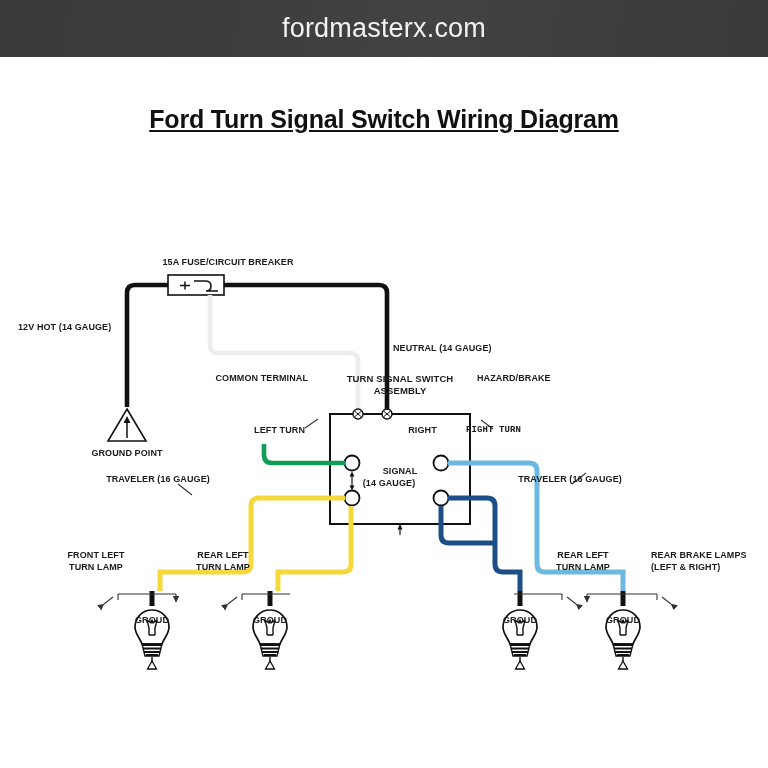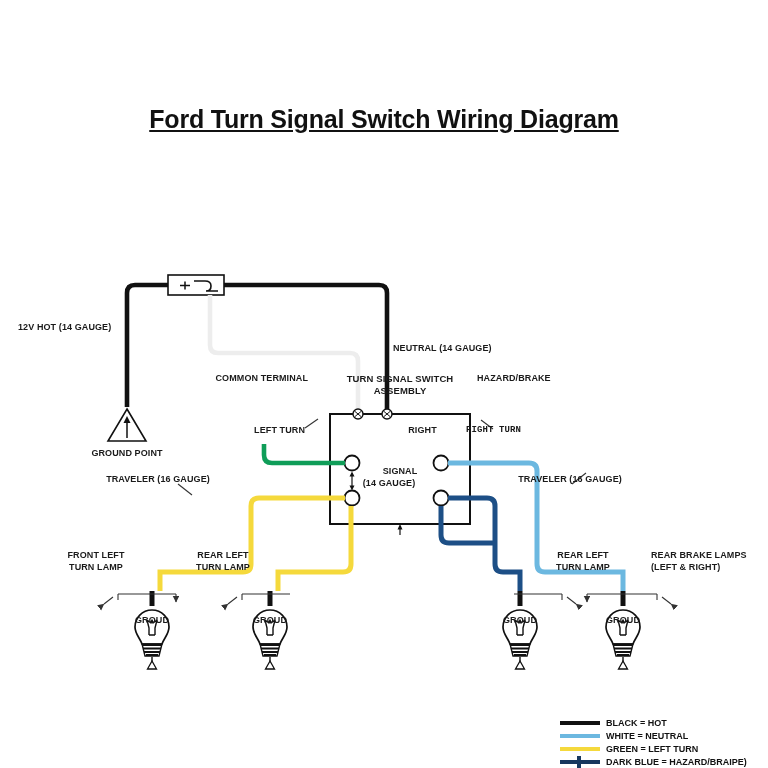--- a/index.html
+++ b/index.html
@@ -47,20 +47,23 @@
   .legend-sw.cross:after{
     content:"";position:absolute;left:17px;top:-4px;width:4px;height:12px;background:#17375e;
   }
   .legend-txt{font-size:9px;font-weight:bold;color:#111;white-space:pre;}
 </style>
 </head>
 <body>
 
 <div id="root">
 
+  <div class="site-header">
+    <span class="brand">fordmasterx.com</span>
+  </div>
 
   <div class="canvas">
 
     <div class="diagram-title">Ford Turn Signal Switch Wiring Diagram</div>
 
     <svg class="wiring" viewBox="0 0 768 711">
       <defs>
         <g id="bulbGlyph">
 
           <path d="M0,-22 C10,-22 17,-14 17,-5 C17,2 12,6 10,12 L-10,12 C-12,6 -17,2 -17,-5 C-17,-14 -10,-22 0,-22 Z" fill="#ffffff" stroke="#111" stroke-width="1.7"></path>
@@ -160,20 +163,21 @@
         <path d="M0,25 L0,37" stroke="#111" stroke-width="1.4"></path>
         <path d="M0,29 L4.5,37 L-4.5,37 Z" fill="#ffffff" stroke="#111" stroke-width="1.3"></path>
       </g>
 
       <path d="M305,371 L318,362" stroke="#333" stroke-width="1.1"></path>
       <path d="M493,372 L481,363" stroke="#333" stroke-width="1.1"></path>
       <path d="M178,427 L192,438" stroke="#333" stroke-width="1.1"></path>
       <path d="M572,427 L586,416" stroke="#333" stroke-width="1.1"></path>
     </svg>
 
+    <div class="lbl c" style="left:118px;top:200px;width:220px;">15A FUSE/CIRCUIT BREAKER</div>
 
     <div class="lbl" style="left:18px;top:265px;">12V HOT (14 GAUGE)</div>
 
     <div class="lbl c" style="left:67px;top:391px;width:120px;">GROUND POINT</div>
 
     <div class="lbl" style="left:393px;top:286px;">NEUTRAL (14 GAUGE)</div>
 
     <div class="lbl r" style="left:188px;top:316px;width:120px;">COMMON TERMINAL</div>
 
     <div class="lbl c big" style="left:330px;top:316px;width:140px;">TURN SIGNAL SWITCH</div>
@@ -204,33 +208,15 @@
     <div class="lbl c" style="left:540px;top:505px;width:86px;">TURN LAMP</div>
 
     <div class="lbl" style="left:651px;top:493px;">REAR BRAKE LAMPS</div>
     <div class="lbl" style="left:651px;top:505px;">(LEFT &amp; RIGHT)</div>
 
     <div class="lbl c" style="left:122px;top:558px;width:60px;">GROUD</div>
     <div class="lbl c" style="left:240px;top:558px;width:60px;">GROUD</div>
     <div class="lbl c" style="left:490px;top:558px;width:60px;">GROUD</div>
     <div class="lbl c" style="left:593px;top:558px;width:60px;">GROUD</div>
 
-    <div class="legend" id="legend">
-        <div class="legend-row">
-          <span class="legend-sw" style="background: rgb(17, 17, 17);"></span>
-          <span class="legend-txt">BLACK = HOT</span>
-        </div>
-        <div class="legend-row">
-          <span class="legend-sw" style="background: rgb(108, 184, 224);"></span>
-          <span class="legend-txt">WHITE = NEUTRAL</span>
-        </div>
-        <div class="legend-row">
-          <span class="legend-sw" style="background: rgb(245, 217, 60);"></span>
-          <span class="legend-txt">GREEN = LEFT TURN</span>
-        </div>
-        <div class="legend-row">
-          <span class="legend-sw cross" style="background: rgb(23, 55, 94);"></span>
-          <span class="legend-txt">DARK BLUE = HAZARD/BRAIPE)</span>
-        </div>
-      </div>
 
   </div>
 </div>
 
 </body></html>

